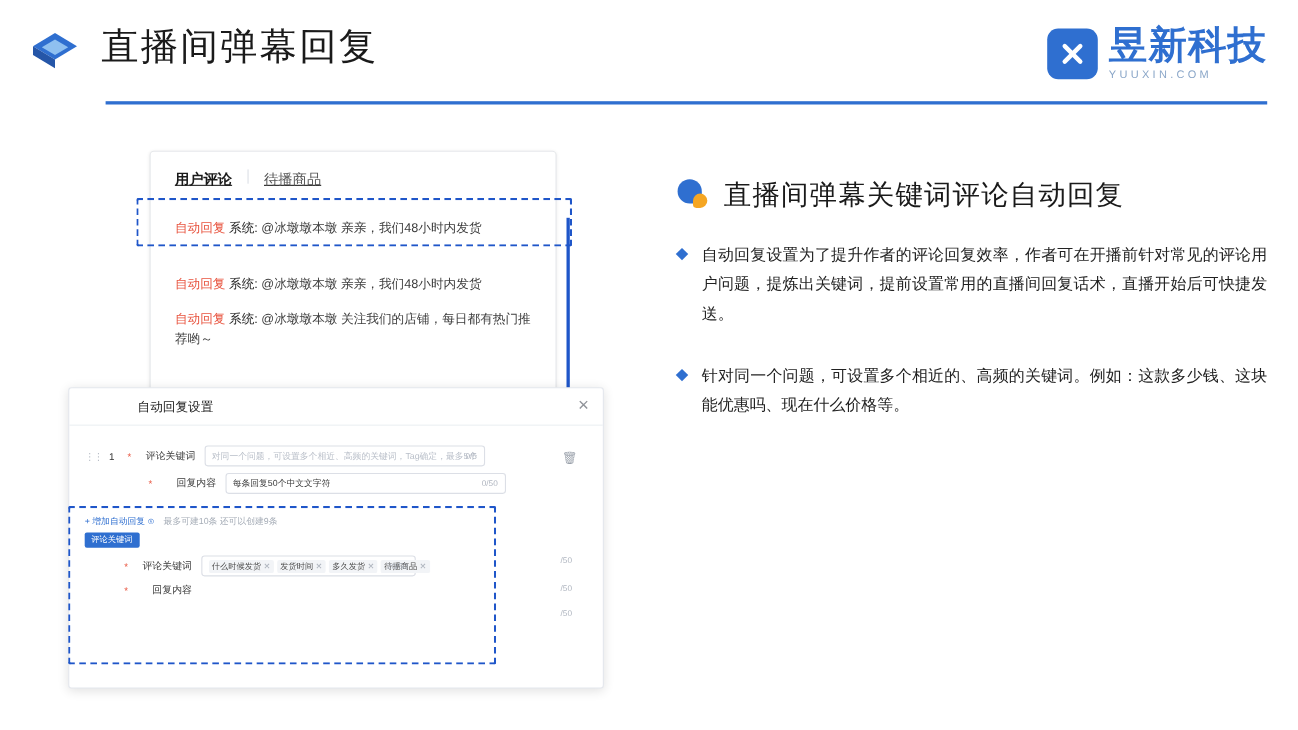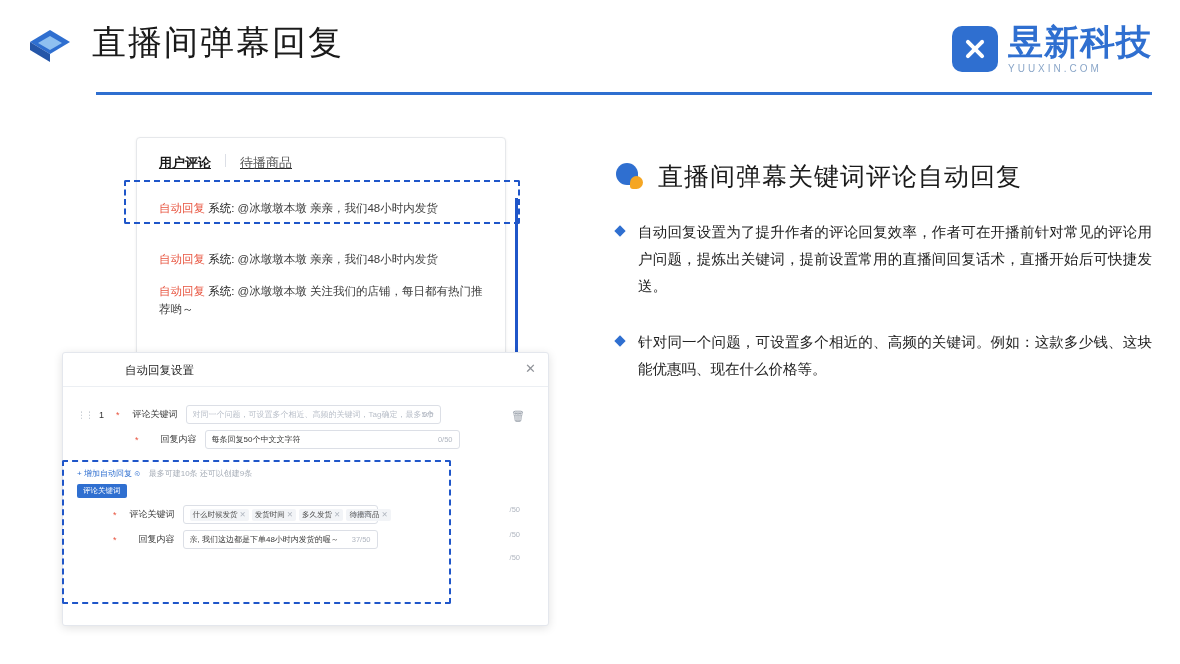--- a/index.html
+++ b/index.html
@@ -474,24 +474,20 @@
         <span class="chip"><span>发货时间</span><span class="x">✕</span></span>
         <span class="chip"><span>多久发货</span><span class="x">✕</span></span>
         <span class="chip"><span>待播商品</span><span class="x">✕</span></span>
         <span class="counter">20/50</span>
       </div>
     </div>
 
     <div class="row row4">
       <span class="req">*</span>
       <span class="field-label">回复内容</span>
-      <div class="input">
-        <span class="val">亲, 我们这边都是下单48小时内发货的喔～</span>
-        <span class="counter">37/50</span>
-      </div>
     </div>
 
     <div class="ghost-right g1">/50</div>
     <div class="ghost-right g2">/50</div>
     <div class="ghost-right g3">/50</div>
   </div>
 
   <div class="dash-box-2"></div>
 </div>
 

